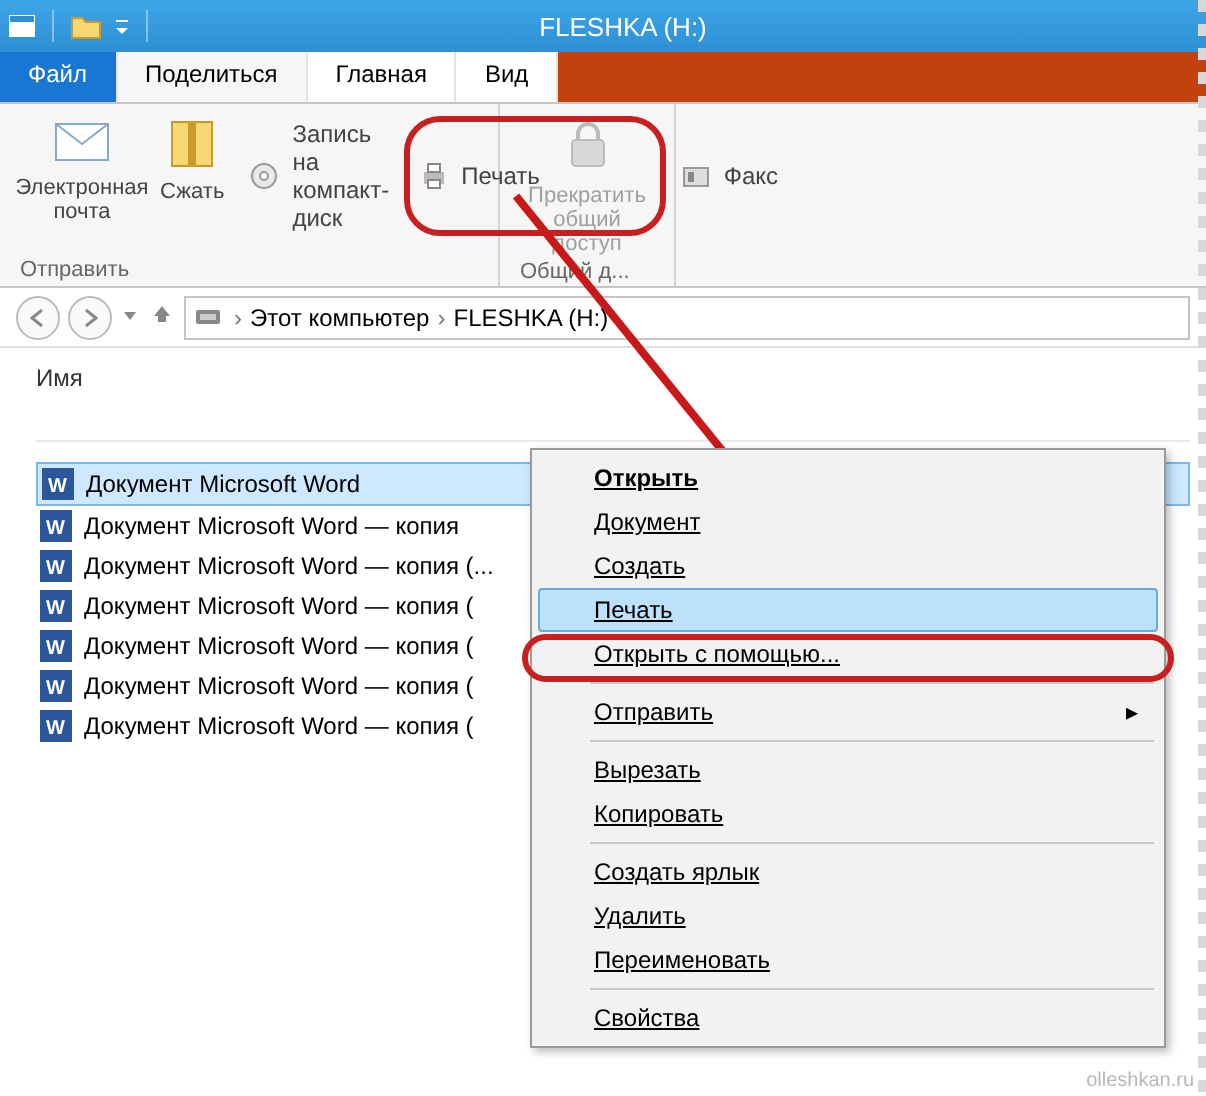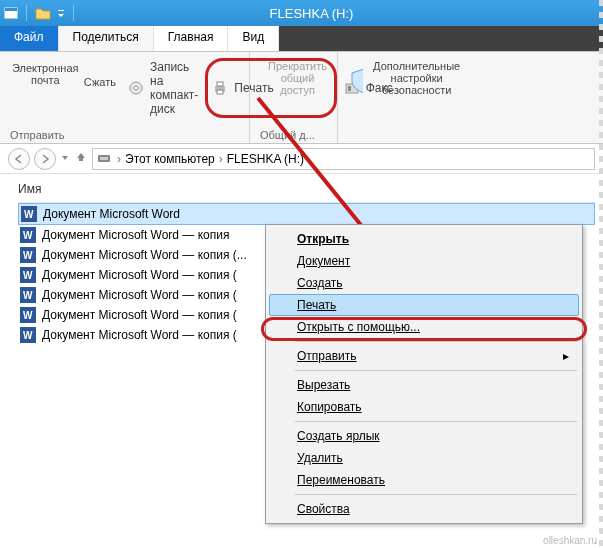--- a/index.html
+++ b/index.html
@@ -6,46 +6,46 @@
   body { width: 603px; height: 548px; background: #fff; position: relative; overflow: hidden; font-size: 12px; }
 
   
   .titlebar { height: 26px; background: linear-gradient(#3ea6e8,#2d8fd4); color: #fff; display: flex; align-items: center; }
   .tb-icons { display: flex; gap: 6px; padding: 0 4px; align-items: center; }
   .tb-sep { width: 1px; height: 16px; background: rgba(255,255,255,.4); margin: 0 2px; }
   .tb-icon svg { display: block; }
   .titlebar .title { flex: 1; text-align: center; font-size: 13px; padding-right: 60px; }
 
   
-  .tabs { height: 26px; display: flex; border-bottom: 1px solid #c5c5c5; background: #404040; }
+  .tabs { height: 26px; display: flex; border-bottom: 1px solid #c5c5c5; background: #c2410c; }
   .tab { padding: 4px 14px; font-size: 12px; cursor: pointer; background: #fff; border-right: 1px solid #e3e3e3;}
   .tab.file { background: #1976d2; color: #fff; }
 
   
   .ribbon { height: 92px; border-bottom: 1px solid #c5c5c5; display: flex; background: #f6f6f6; position: relative; }
   .group { padding: 4px 10px 2px 10px; border-right: 1px solid #d4d4d4; display: flex; flex-direction: column; justify-content: space-between; }
   .group-title { font-size: 11px; color: #666; padding-top: 2px;}
-  .big-btn { display: flex; flex-direction: row; align-items: flex-end; gap: 2px; font-size: 11px; color: #444; line-height: 1.1; text-align: center; }
+  .big-btn { display: flex; flex-direction: column; align-items: center; gap: 2px; font-size: 11px; color: #444; line-height: 1.1; text-align: center; }
   .big-btn.disabled { color: #a0a0a0; }
   .big-btn svg { margin-bottom: 2px; }
   .row { display: flex; }
   .small-row { display: flex; align-items: center; gap: 6px; font-size: 12px; color: #444; padding: 2px 4px;}
   .small-row svg { flex: none; }
 
   .highlight-print { border: 3px solid #c62020; border-radius: 18px; padding: 1px 60px 1px 4px; }
 
   
   .addrbar { height: 30px; display: flex; align-items: center; padding: 3px 8px; gap: 4px; border-bottom: 1px solid #e0e0e0;}
   .nav-btn { width: 22px; height: 22px; border: 1px solid #bbb; border-radius: 50%; display: flex; align-items: center; justify-content: center; background: #fafafa;}
   .breadcrumb { flex: 1; border: 1px solid #c5c5c5; height: 22px; display: flex; align-items: center; padding: 0 4px; gap: 4px; font-size: 12px;}
   .crumb-sep { color: #777; }
 
   
   .content { padding: 8px 8px 0 18px; }
-  .col-header { font-size: 12px; color: #333; padding-bottom: 6px; border-bottom: 1px solid #e9e9e9; }
+  .col-header { font-size: 12px; color: #333; padding-bottom: 24px; border-bottom: 1px solid #e9e9e9; margin-bottom: 10px;}
   .file-row { display: flex; align-items: center; gap: 6px; padding: 2px 2px; font-size: 12px; }
   .file-row.selected { background: #cde8ff; border: 1px solid #7ab7e8; }
   .word-icon { width: 16px; height: 16px; flex: none; }
 
   
   .ctxmenu { position: absolute; left: 265px; top: 224px; width: 318px; background: #f2f2f2; border: 1px solid #9a9a9a; box-shadow: 2px 2px 4px rgba(0,0,0,.25); padding: 3px; z-index: 20; text-decoration: underline;}
   .ctx-item { padding: 4px 24px 4px 28px; font-size: 12px; position: relative;}
   .ctx-item.bold { font-weight: 600; }
   .ctx-item.highlighted { background: #bde0fb; border: 1px solid #6aa9da; border-radius: 2px; padding: 3px 23px 3px 27px;}
   .ctx-sep { height: 1px; background: #c8c8c8; margin: 3px 2px 3px 26px; }
@@ -145,26 +145,20 @@
       <svg width="32" height="28">
           <rect x="8" y="10" width="16" height="13" rx="2" fill="#d8d8d8" stroke="#bbb"></rect>
           <path d="M11 10 v-3 a5 5 0 0 1 10 0 v3" fill="none" stroke="#bbb" stroke-width="2"></path>
         </svg>
       <span>Прекратить общий доступ</span>
     </div>
     <div class="group-title">Общий д...</div>
   </div>
 
   <div class="group" style="border-right:none; width:140px;">
-    <div class="big-btn" style="padding-top:4px;">
-      <svg width="32" height="28">
-          <path d="M16 3 L28 7 v8 c0 6 -6 10 -12 12 c-6 -2 -12 -6 -12 -12 v-8 z" fill="#cfe7fb" stroke="#6aa0cf"></path>
-        </svg>
-      <span>Дополнительные настройки безопасности</span>
-    </div>
     <div class="group-title"></div>
   </div>
 </div>
 
 <div class="addrbar">
   <div class="nav-btn">
       <svg width="10" height="10">
         <path d="M7 1 L2 5 L7 9" fill="none" stroke="#888" stroke-width="1.5"></path>
       </svg>
     </div>

